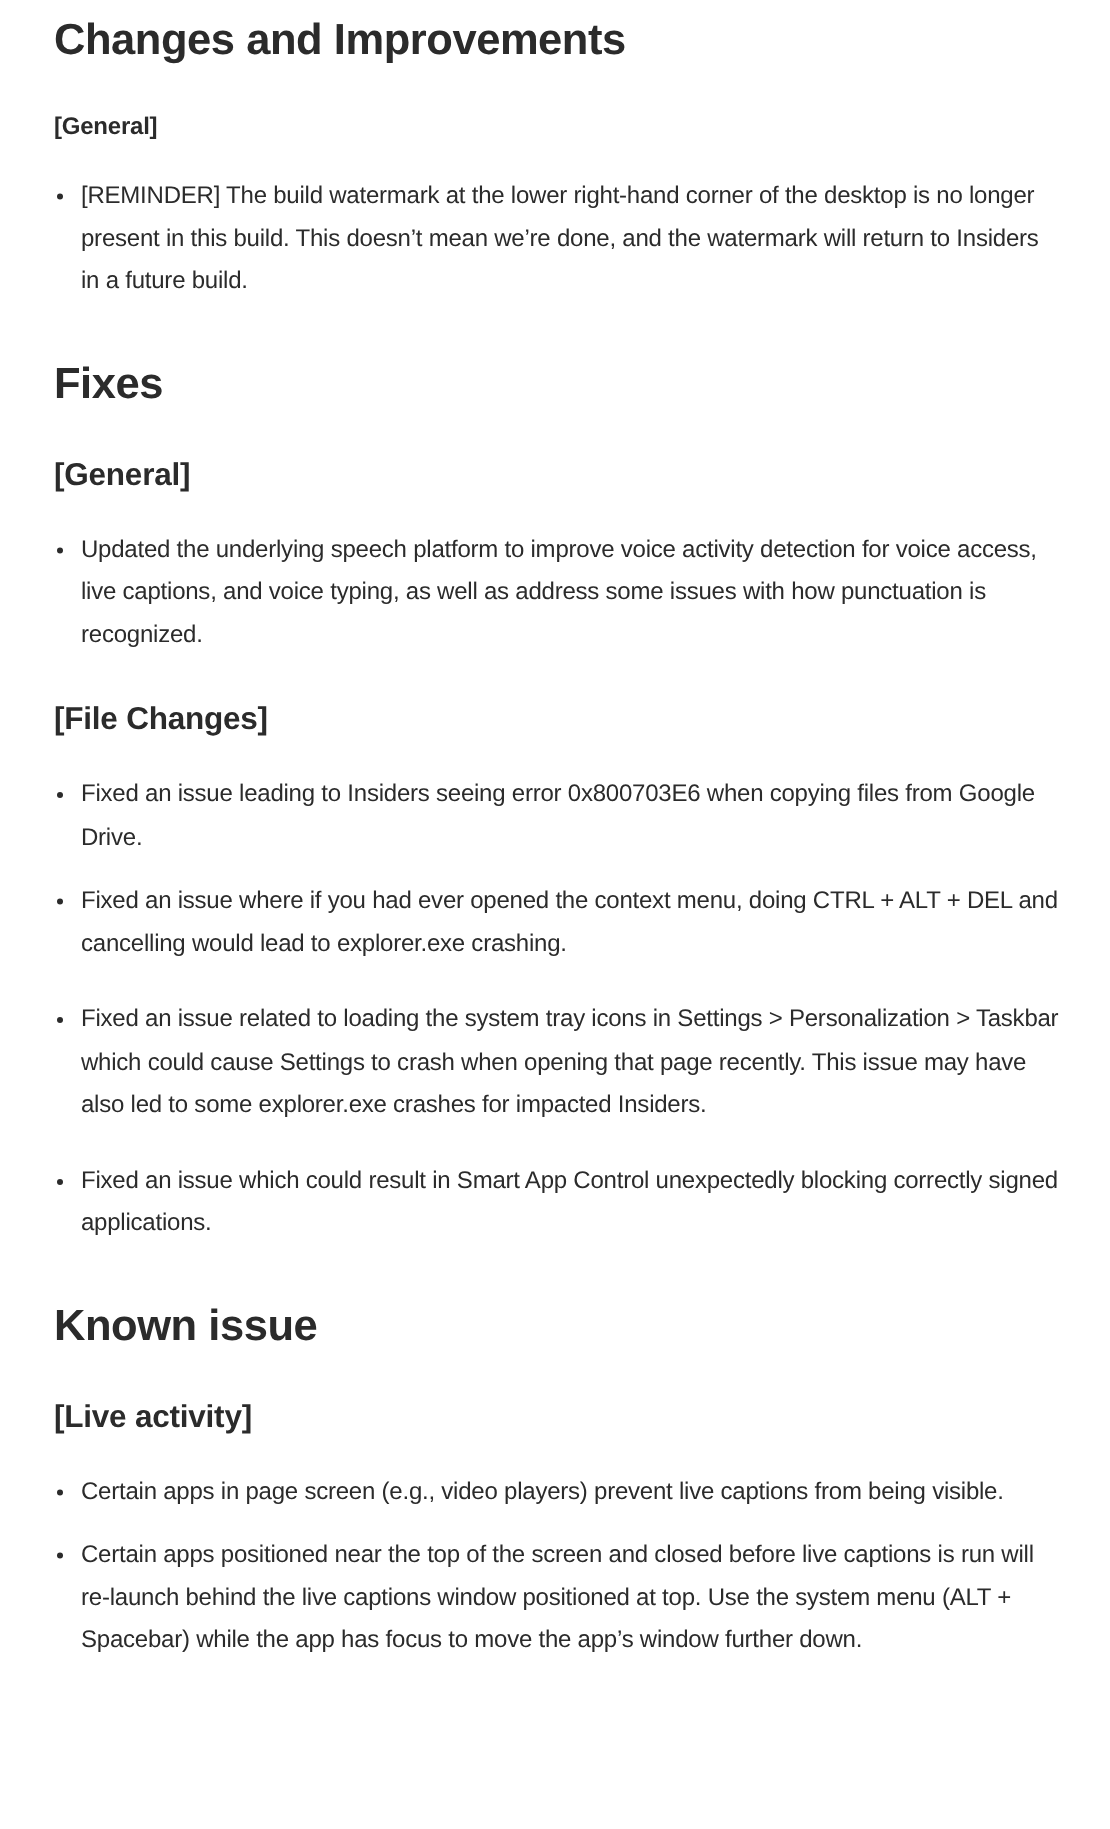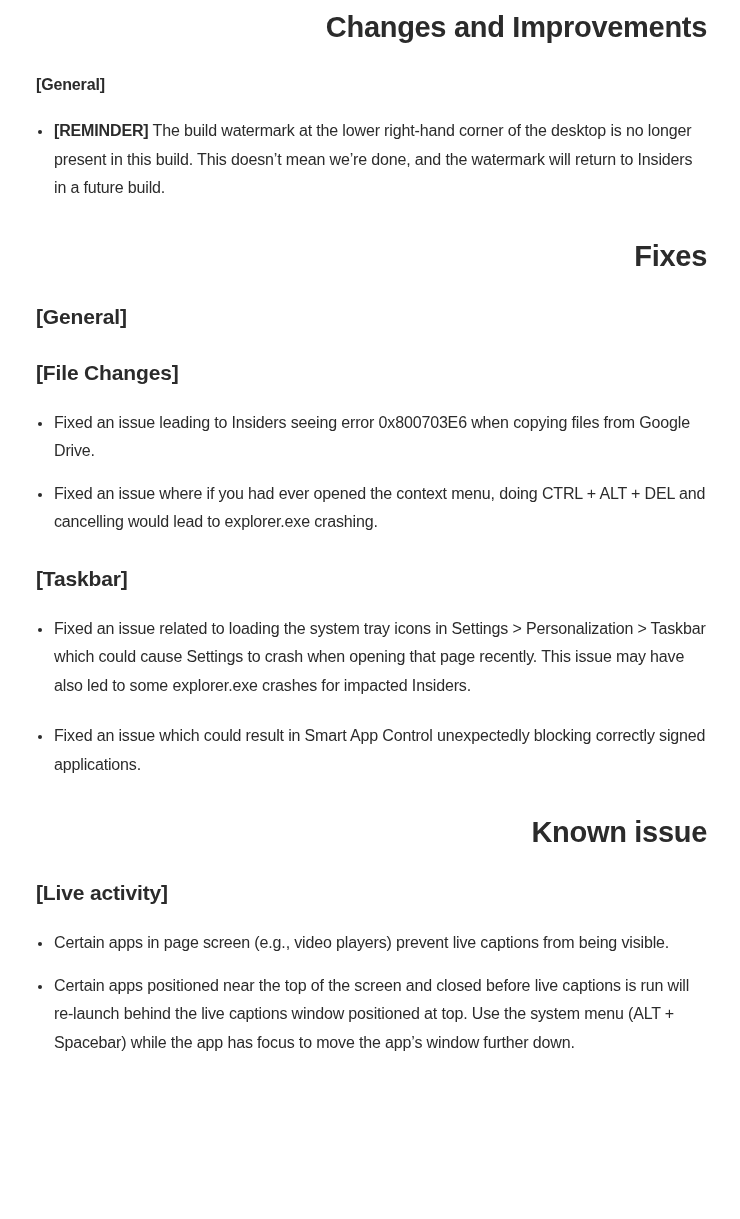--- a/index.html
+++ b/index.html
@@ -14,21 +14,20 @@
     font-family: "Liberation Sans", "DejaVu Sans", sans-serif;
     color: #2b2b2b;
     letter-spacing: -0.15px;
   }
   .h2 {
     font-size: 29px;
     line-height: 38px;
     font-weight: 700;
     margin: 34px 0 0 0;
     letter-spacing: -0.3px;
-    text-align: right;
   }
   .section:first-child .h2 {
     margin-top: 0;
   }
   .h3 {
     font-size: 21px;
     line-height: 28px;
     font-weight: 700;
     margin: 28px 0 0 0;
   }
@@ -49,21 +48,21 @@
     margin: 0 0 14px 0;
     padding-left: 1px;
   }
   ul.bullets li:last-child {
     margin-bottom: 0;
   }
   ul.bullets li::marker {
     font-size: 13px;
   }
   .strong {
-    font-weight: 700;
+    font-weight: 400;
   }
 </style>
 </head>
 <body>
 
 <div class="doc">
 
   <div class="section">
     <h2 class="h2">Changes and Improvements</h2>
 
@@ -73,32 +72,34 @@
         <li><span class="strong">[REMINDER]</span><span> The build watermark at the lower right-hand corner of the desktop is no longer present in this build. This doesn’t mean we’re done, and the watermark will return to Insiders in a future build.</span></li>
       </ul>
     </div>
   </div>
 
   <div class="section">
     <h2 class="h2">Fixes</h2>
 
     <div class="group">
       <h3 class="h3">[General]</h3>
+      <ul class="bullets">
+        <li><span>Updated the underlying speech platform to improve voice activity detection for voice access, live captions, and voice typing, as well as address some issues with how punctuation is recognized.</span></li>
+      </ul>
     </div>
 
     <div class="group">
       <h3 class="h3">[File Changes]</h3>
       <ul class="bullets">
         <li><span>Fixed an issue leading to Insiders seeing error 0x800703E6 when copying files from Google Drive.</span></li>
         <li><span>Fixed an issue where if you had ever opened the context menu, doing CTRL + ALT + DEL and cancelling would lead to explorer.exe crashing.</span></li>
       </ul>
     </div>
 
     <div class="group">
-      <h3 class="h3">[Taskbar]</h3>
       <ul class="bullets">
         <li><span>Fixed an issue related to loading the system tray icons in Settings &gt; Personalization &gt; Taskbar which could cause Settings to crash when opening that page recently. This issue may have also led to some explorer.exe crashes for impacted Insiders.</span></li>
       </ul>
     </div>
 
     <div class="group">
       <ul class="bullets">
         <li><span>Fixed an issue which could result in Smart App Control unexpectedly blocking correctly signed applications.</span></li>
       </ul>
     </div>

